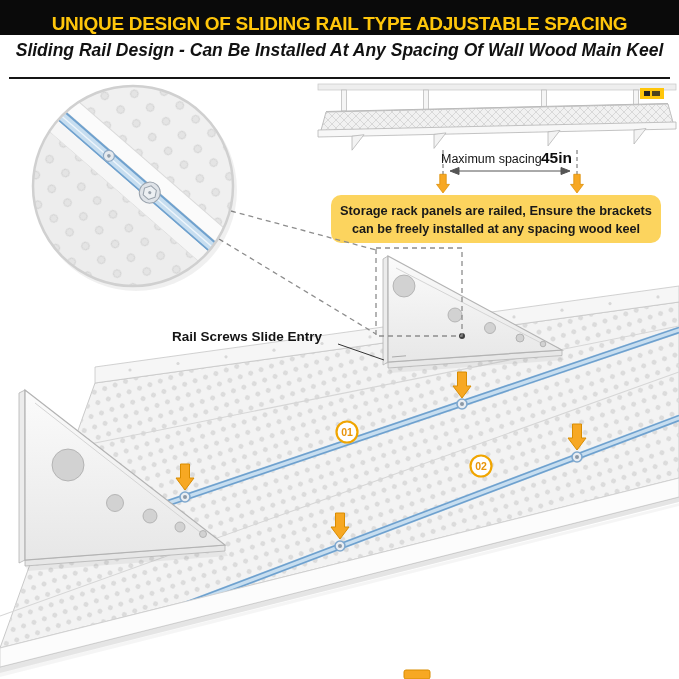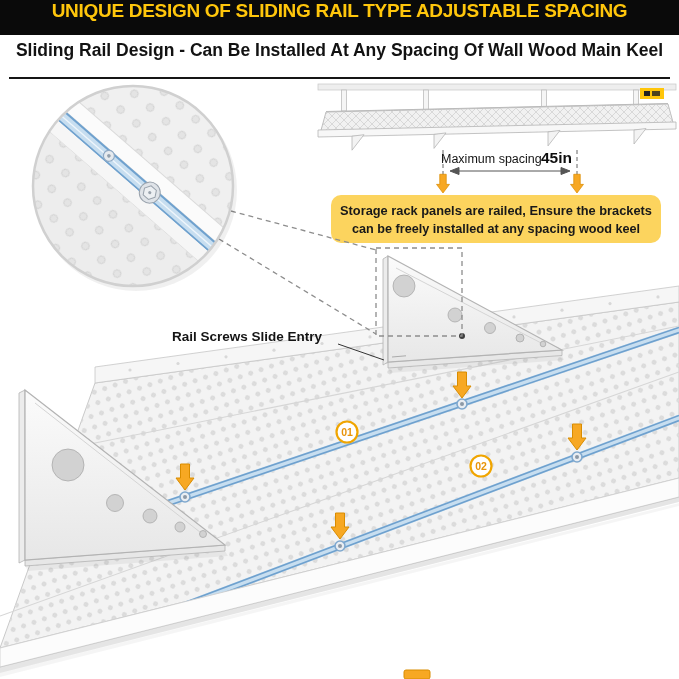--- a/index.html
+++ b/index.html
@@ -1,24 +1,24 @@
 <!DOCTYPE html>
 <html style="--banner-bg: #0a0a0a; --banner-text: #ffc60b; --headline-text: #121212; --rule-color: #151515; --info-box-bg: #fcd45e; --info-box-text: #191919; --rail-blue: #6fa1ce; --rail-band: #c7def0; --arrow-gold: #f7a823; --arrow-gold-dark: #d98c00; --badge-ring: #f0a500; --badge-text: #e8940a;"><head>
 <meta charset="utf-8">
 <style>
   html,body{margin:0;padding:0;background:#ffffff;}
   .stage{position:relative;width:679px;height:679px;overflow:hidden;background:#fff;
          font-family:"Liberation Sans",sans-serif;}
   .stage svg{position:absolute;top:0;left:0;z-index:1;}
   .banner{position:absolute;top:0;left:0;width:679px;height:35px;z-index:2;
           background:var(--banner-bg);color:var(--banner-text);
-          display:flex;align-items:flex-start;justify-content:center;
+          display:flex;align-items:flex-end;justify-content:center;
           font-weight:700;font-size:19px;letter-spacing:-0.3px;white-space:nowrap;}
   .subheading{position:absolute;top:40px;left:0;width:679px;z-index:2;text-align:center;
-          font-weight:700;font-size:17.5px;color:var(--headline-text);white-space:nowrap;}
+          font-weight:700;font-size:17.5px;color:var(--headline-text);white-space:nowrap;font-style:italic;}
   .rule{position:absolute;top:77px;left:9px;right:9px;height:2px;z-index:2;
           background:var(--rule-color);}
   svg text{font-family:"Liberation Sans",sans-serif;}
   .infobox{fill:var(--info-box-bg);}
   .infobox-line{fill:var(--info-box-text);font-size:12.2px;font-weight:700;}
   .measure-label{font-size:12.5px;fill:#141414;}
   .measure-value{font-size:15.5px;font-weight:700;fill:#0e0e0e;}
   .entry-label{font-size:13.5px;font-weight:700;fill:#141414;}
   .badge-circle{fill:#ffffff;stroke:var(--badge-ring);stroke-width:2.2;}
   .badge-text{font-size:10.5px;font-weight:700;fill:var(--badge-text);text-anchor:middle;}

